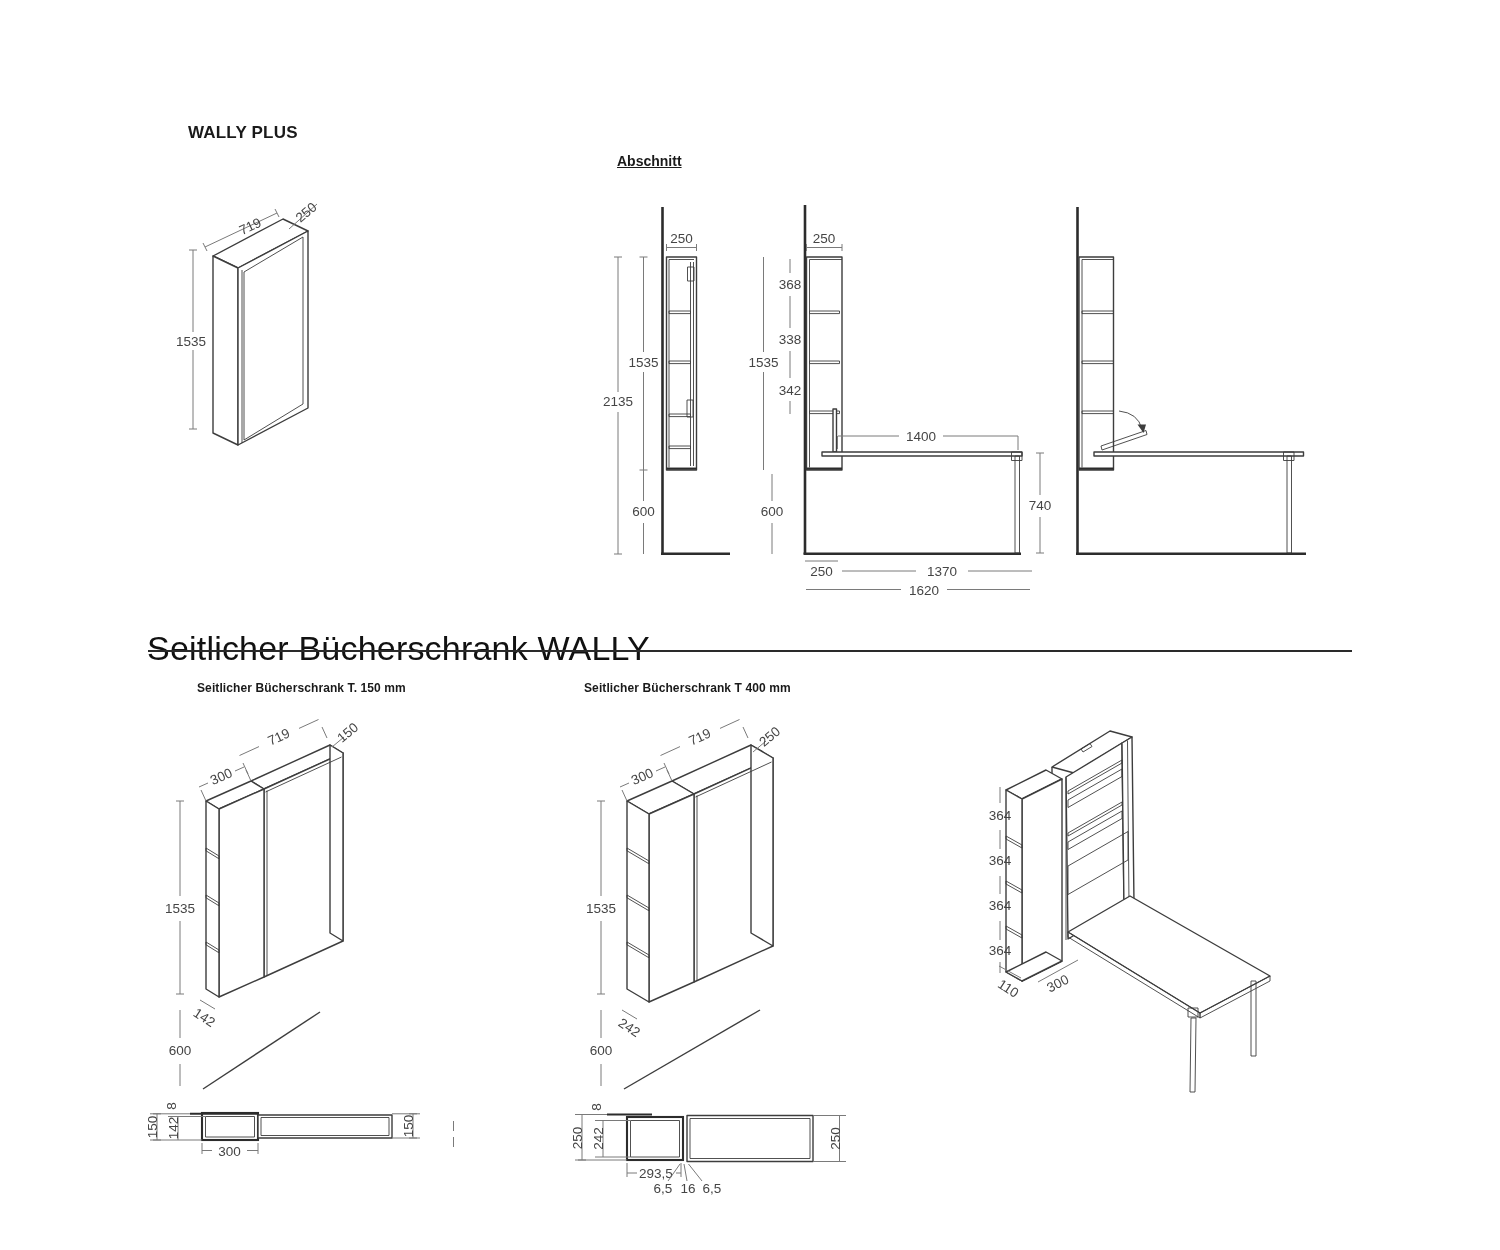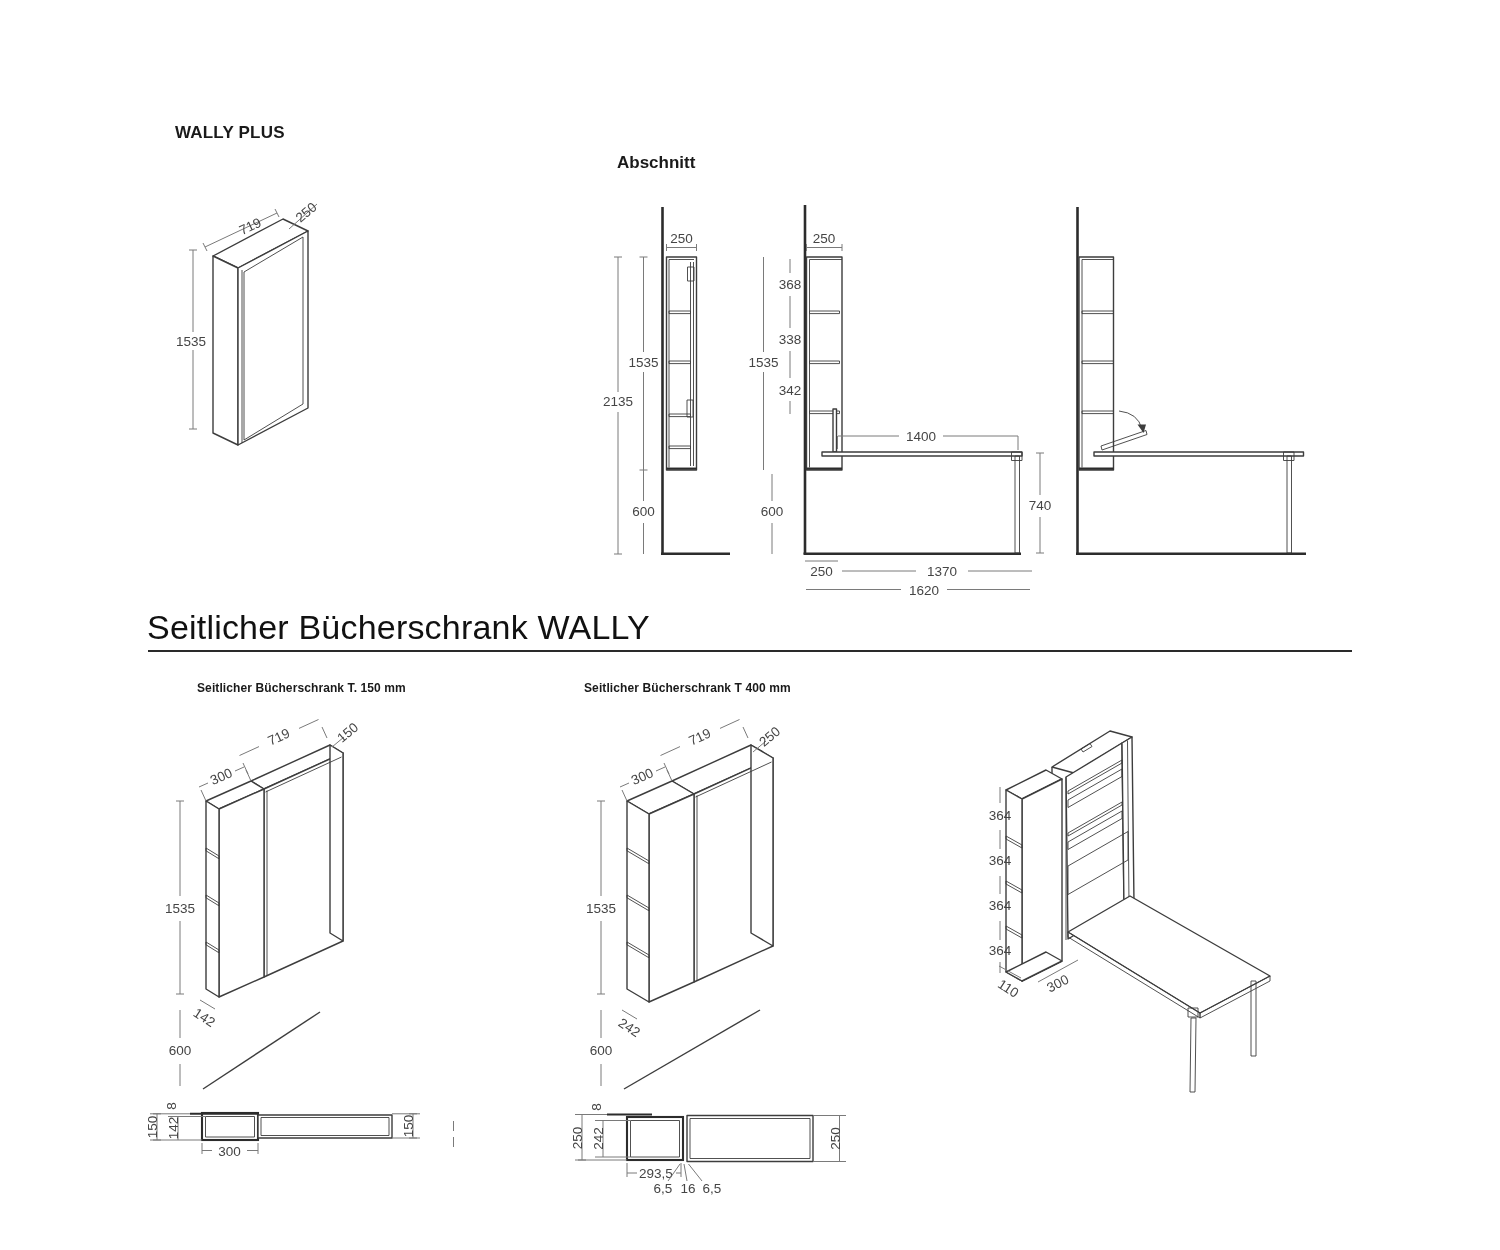--- a/index.html
+++ b/index.html
@@ -1,20 +1,20 @@
 <!DOCTYPE html>
 <html><head>
 <meta charset="utf-8">
 <style>
   html,body{margin:0;padding:0;background:#ffffff;}
   #canvas{position:relative;width:1500px;height:1250px;background:#ffffff;overflow:hidden;
           font-family:"Liberation Sans",sans-serif;color:#1a1a1a;}
   .abs{position:absolute;}
   .b17{font-size:17px;font-weight:bold;letter-spacing:.2px;}
-  .b16{font-size:17px;font-weight:bold;}
+  .b16{font-size:14px;font-weight:bold;text-decoration:underline;}
   .b175{font-size:12px;font-weight:bold;letter-spacing:.1px;}
   .h34{font-size:34px;font-weight:400;letter-spacing:.2px;color:#111;}
   .rule{background:#2a2a2a;height:2px;}
   svg{position:absolute;left:0;top:0;}
   svg .wf{fill:#ffffff;}
   svg .sf{fill:#d2d2d2;}
   svg .st{fill:#e0e0e0;}
   svg .sb{fill:#c4c4c4;}
   svg .side{fill:#f2f2f2;}
   svg .ln{stroke:#3d3d3d;stroke-width:1.4;stroke-linejoin:round;fill:none;}
@@ -23,23 +23,23 @@
   svg .thk2{stroke:#2c2c2c;stroke-width:2.1;fill:none;}
   svg .dim{stroke:#7a7a7a;stroke-width:1;fill:none;}
   svg text.dl{font-family:"Liberation Sans",sans-serif;font-size:13.5px;fill:#454545;}
   svg polygon.ln,svg path.ln,svg rect.ln{fill:#fff;}
 </style>
 </head>
 <body>
 
 <div id="canvas">
 
-  <div class="abs b17" style="left:175px;top:123px;">WALLY PLUS</div>
+  <div class="abs b17" style="left:188px;top:123px;">WALLY PLUS</div>
   <div class="abs b16" style="left:617px;top:153px;">Abschnitt</div>
-  <div class="abs h34" style="left:147px;top:608px;text-align:center;">Seitlicher Bücherschrank WALLY</div>
+  <div class="abs h34" style="left:147px;top:629px;text-align:center;">Seitlicher Bücherschrank WALLY</div>
   <div class="abs rule" style="left:148px;top:650px;width:1204px;"></div>
   <div class="abs b175" style="left:197px;top:681px;">Seitlicher Bücherschrank T. 150 mm</div>
   <div class="abs b175" style="left:584px;top:681px;">Seitlicher Bücherschrank T 400 mm</div>
 
   <svg width="1500" height="1250" viewBox="0 0 1500 1250">
 
     <g>
       <polygon class="ln" points="213,256 283,219 308,231 238,268"></polygon>
       <polygon class="ln" points="213,256 238,268 238,445 213,433"></polygon>
       <polygon class="ln" points="238,268 308,231 308,408 238,445"></polygon>

